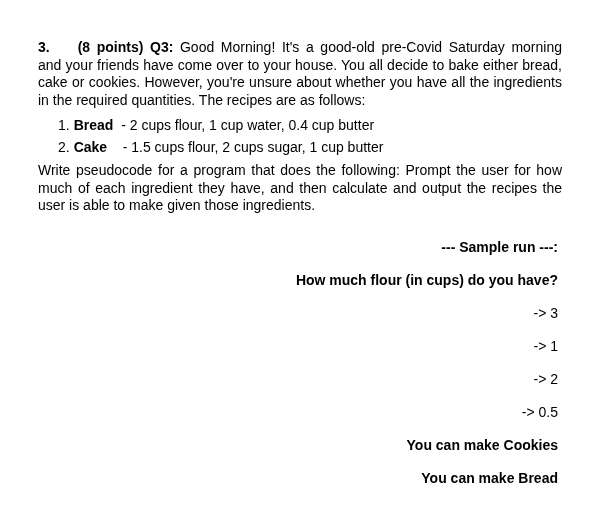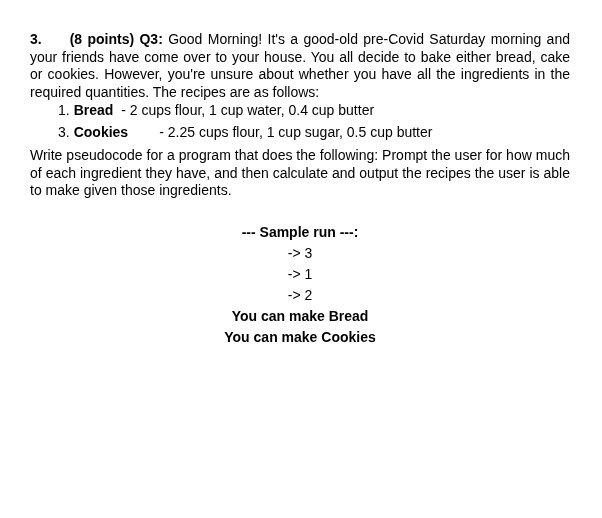--- a/index.html
+++ b/index.html
@@ -9,65 +9,67 @@
     height: 518px;
     box-sizing: border-box;
     padding: 31px 32px 0 30px;
     background: #ffffff;
     color: #000000;
     font-family: "Liberation Sans", sans-serif;
     font-size: 14px;
     overflow: hidden;
   }
   .para {
-    margin: 0;
+    margin: 8px;
     line-height: 17.5px;
     text-align: justify;
   }
   .bold { font-weight: bold; }
   .tab-spacer { display: inline-block; width: 28px; }
   .recipe-list {
     margin: 1px 0 0 0;
     padding-left: 28px;
   }
   .recipe {
     line-height: 17.5px;
     margin-bottom: 4.5px;
   }
   .recipe .name { margin-left: 4px; font-weight: bold; }
   .recipe .details { white-space: pre-wrap; }
   .task-para { margin-top: 5.5px; }
   .sample-run { margin-top: 22.5px; }
   .srline {
-    margin: 0;
+    margin: 12px;
     line-height: 21px;
-    text-align: center;
+    text-align: right;
   }
 </style>
 </head>
 <body>
 
 <div class="page">
 
   <p class="para"><span class="bold">3.</span><span class="tab-spacer"></span><span class="bold">(8 points) Q3:</span><span> Good Morning! It's a good-old pre-Covid Saturday morning and your friends have come over to your house. You all decide to bake either bread, cake or cookies. However, you're unsure about whether you have all the ingredients in the required quantities. The recipes are as follows:</span></p>
 
   <div class="recipe-list">
     <div class="recipe"><span>1.</span><span class="name">Bread</span><span class="details">  - 2 cups flour, 1 cup water, 0.4 cup butter</span></div>
-    <div class="recipe"><span>3.</span><span class="name">Cookies</span><span class="details">        - 2.25 cups flour, 1 cup sugar, 0.5 cup butter</span></div>
+    <div class="recipe"><span>2.</span><span class="name">Cake</span><span class="details">    - 1.5 cups flour, 2 cups sugar, 1 cup butter</span></div>
   </div>
 
   <p class="para task-para">Write pseudocode for a program that does the following: Prompt the user for how much of each ingredient they have, and then calculate and output the recipes the user is able to make given those ingredients.</p>
 
   <div class="sample-run">
     <p class="srline bold">--- Sample run ---:</p>
 
+    <p class="srline bold">How much flour (in cups) do you have?</p>
     <p class="srline">-&gt; 3</p>
 
     <p class="srline">-&gt; 1</p>
 
     <p class="srline">-&gt; 2</p>
 
+    <p class="srline">-&gt; 0.5</p>
 
+    <p class="srline bold">You can make Cookies</p>
     <p class="srline bold">You can make Bread</p>
-    <p class="srline bold">You can make Cookies</p>
   </div>
 
 </div>
 
 </body></html>

